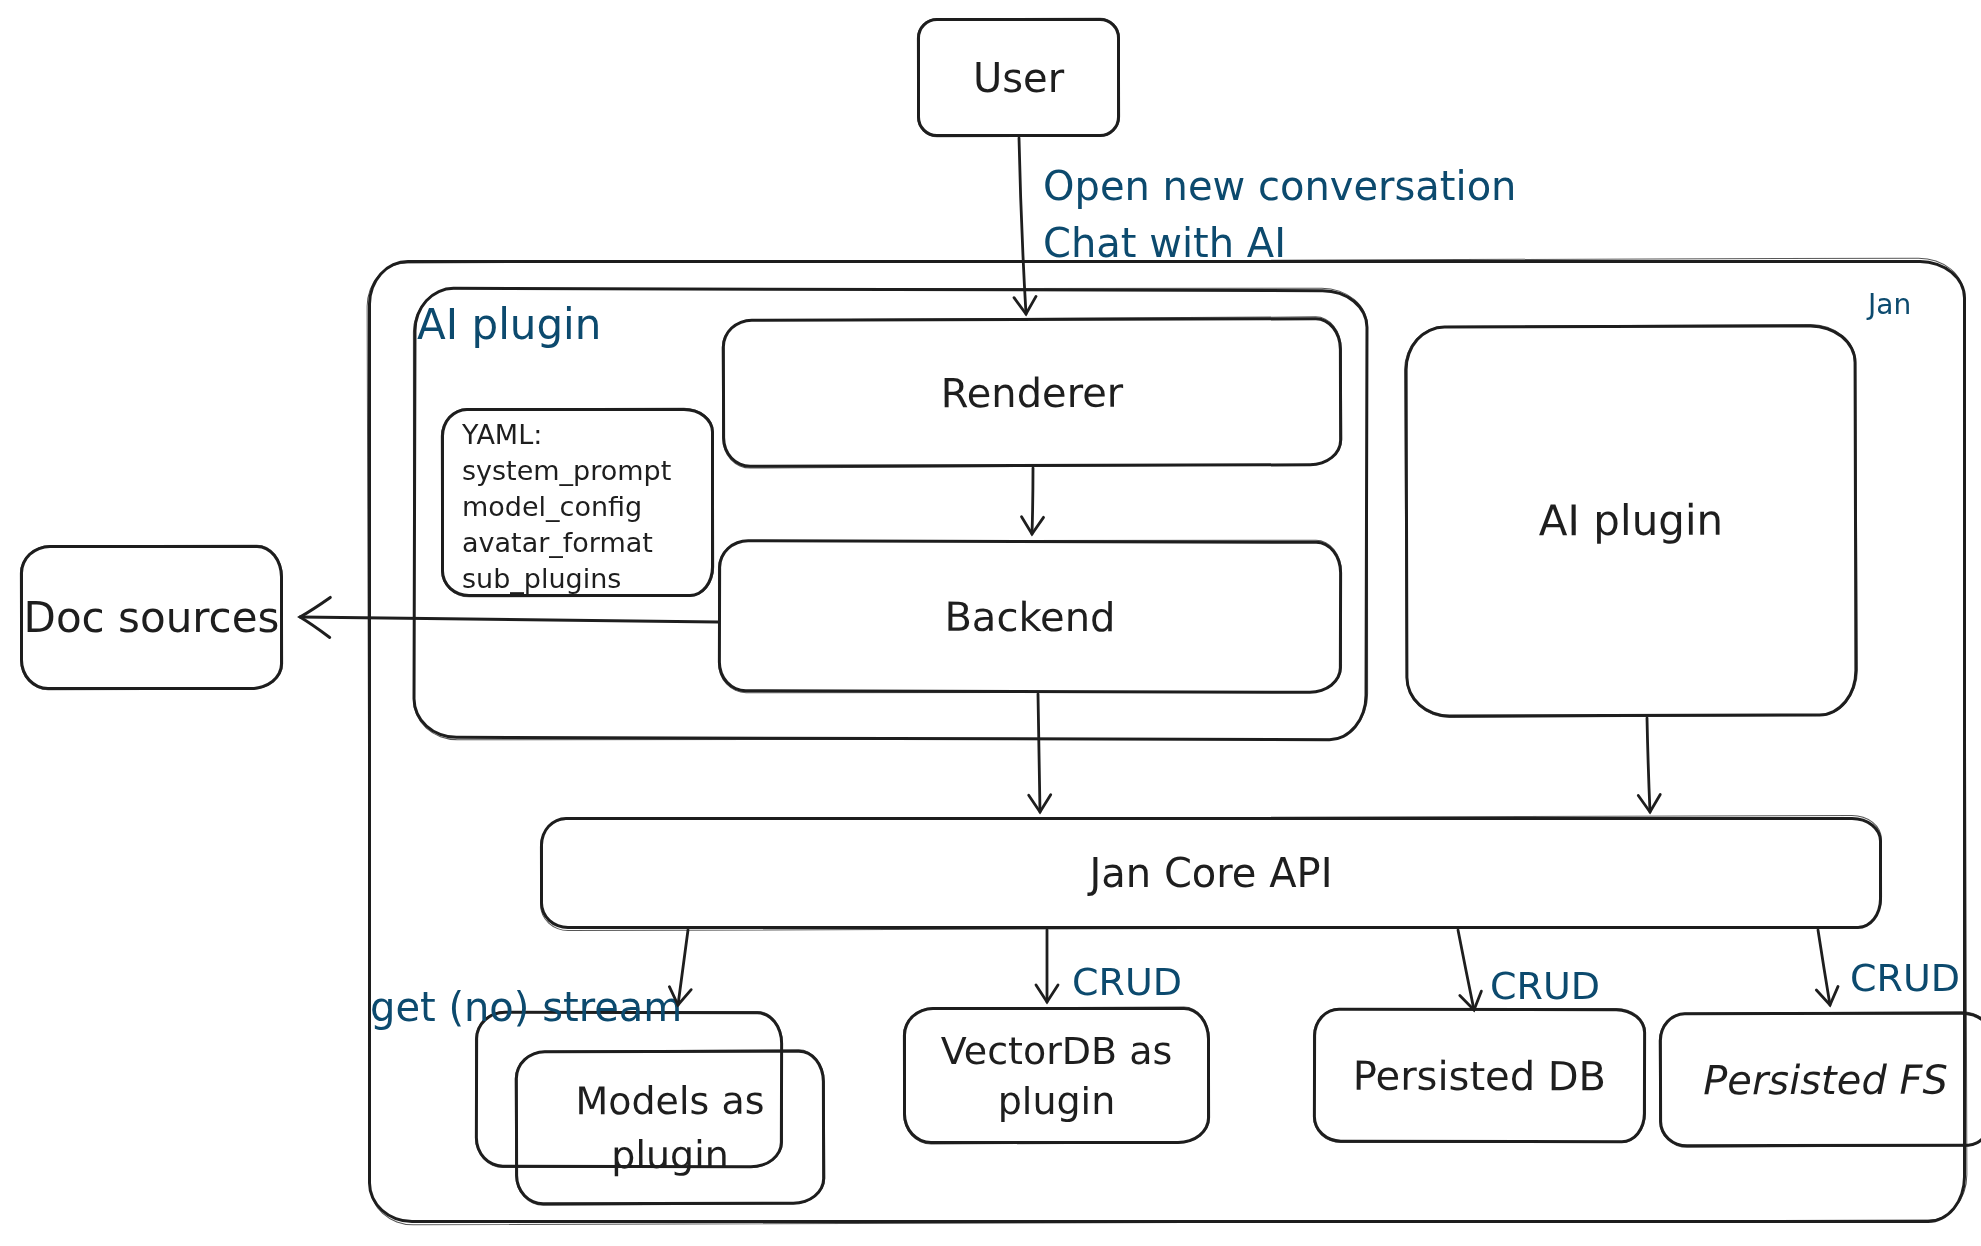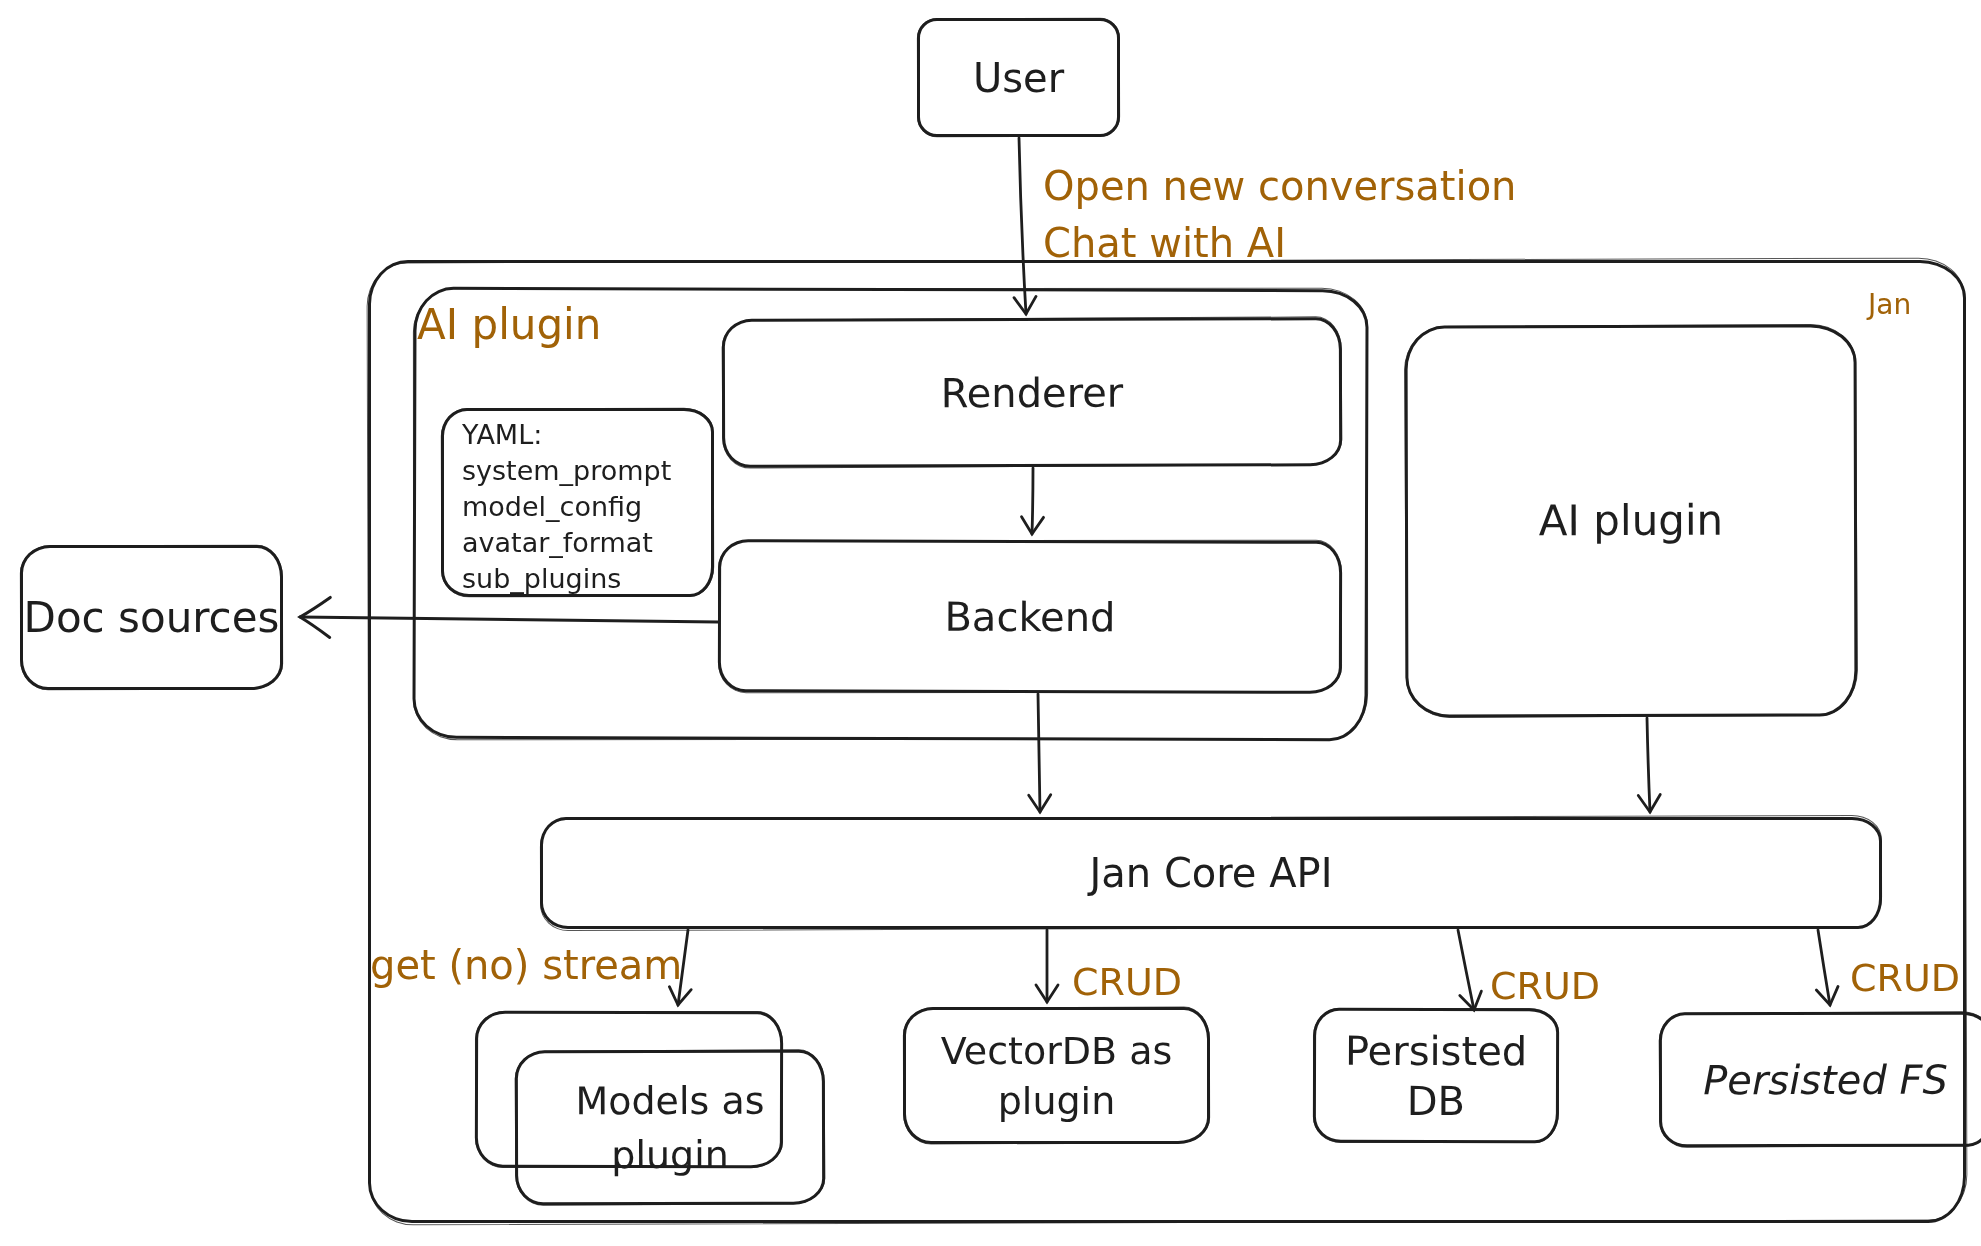--- a/index.html
+++ b/index.html
@@ -53,32 +53,32 @@
                    text-align: left; padding: 6px 0 0 18px;
                    font-size: 27px; line-height: 36px; margin-left: 21px; }
   #renderer-box  { left: 722px;  top: 318px;  width: 620px; height: 149px; }
   #backend-box   { left: 718px;  top: 540px;  width: 624px; height: 153px; }
   #ai-plugin2-box{ left: 1405px; top: 325px;  width: 452px; height: 392px; font-size: 42px; }
   #doc-sources-box { left: 20px; top: 545px;  width: 263px; height: 145px; font-size: 42px; }
   #core-box      { left: 540px;  top: 817px;  width: 1342px; height: 112px; }
   #models-back-box  { left: 475px; top: 1011px; width: 308px; height: 157px; }
   #models-front-box { left: 515px; top: 1050px; width: 310px; height: 155px; font-size: 38px; line-height: 54px; }
   #vectordb-box  { left: 903px;  top: 1007px; width: 307px; height: 137px; font-size: 38px; line-height: 50px; }
-  #persisted-db-box { left: 1313px; top: 1008px; width: 246px; height: 135px; }
+  #persisted-db-box { left: 1313px; top: 1008px; width: 333px; height: 135px; }
   #persisted-fs-box { left: 1659px; top: 1012px; width: 333px; height: 135px; font-style: italic; }
 
   .float-label {
     position: absolute;
-    color: #a16207;
+    color: #0c4a6e;
     white-space: nowrap;
   }
   #jan-label        { left: 1868px; top: 288px;  font-size: 28px; }
   #group-label      { left: 417px;  top: 300px;  font-size: 42px; }
   #edge-open-label  { left: 1043px; top: 158px;  font-size: 40px; line-height: 57px; }
-  #get-stream-label { left: 370px;  top: 942px;  font-size: 40px; }
+  #get-stream-label { left: 370px;  top: 984px;  font-size: 40px; }
   #crud-vectordb-label { left: 1072px; top: 960px; font-size: 38px; }
   #crud-pdb-label      { left: 1490px; top: 964px; font-size: 38px; }
   #crud-pfs-label      { left: 1850px; top: 956px; font-size: 38px; }
 
   svg.arrow-layer {
     position: absolute;
     left: 0; top: 0;
     width: 1981px; height: 1246px;
     pointer-events: none;
   }

